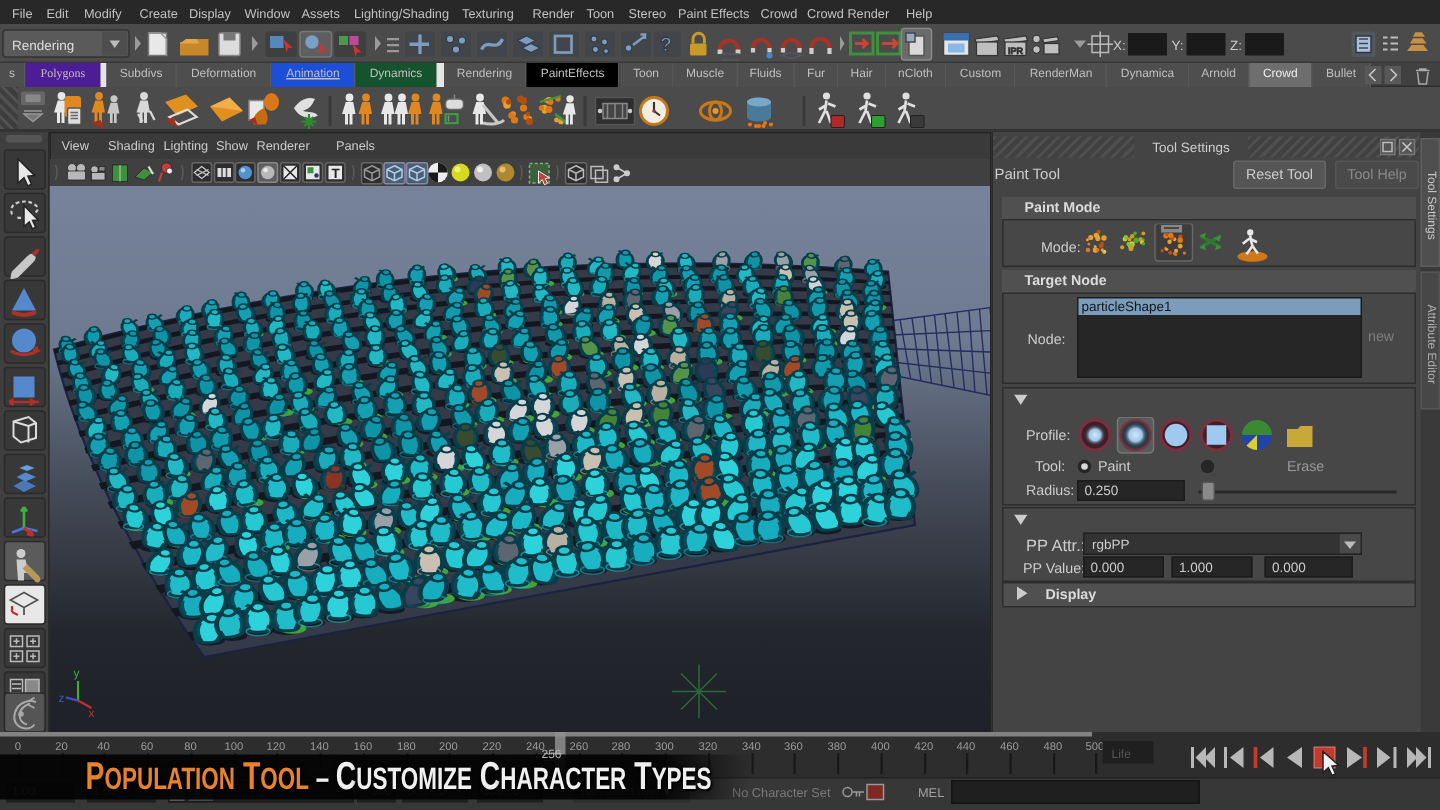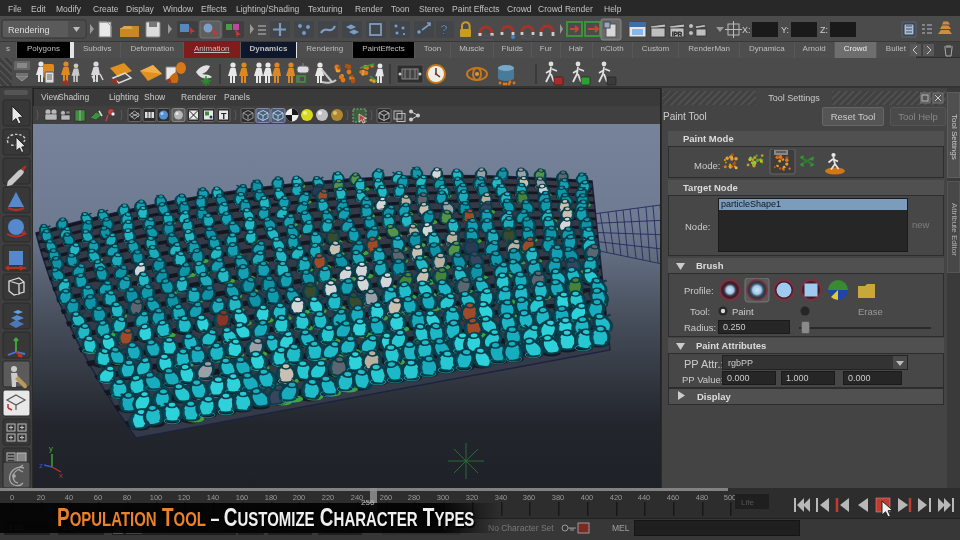--- a/index.html
+++ b/index.html
@@ -10,21 +10,21 @@
 <div id="root">
 
 <div class="abs" style="left:0;top:0;width:960px;height:16px;background:#282828;"></div>
 <div style="position:absolute;top:4px;left:0;width:960px;font-size:8.5px;color:#c2c2c2;">
 <span class="t" style="left:8px">File</span>
       <span class="t" style="left:31px">Edit</span>
 <span class="t" style="left:56px">Modify</span>
       <span class="t" style="left:93px">Create</span>
 <span class="t" style="left:126px">Display</span>
       <span class="t" style="left:163px">Window</span>
-<span class="t" style="left:201px">Effects</span>
+<span class="t" style="left:201px">Assets</span>
       <span class="t" style="left:236px">Lighting/Shading</span>
 <span class="t" style="left:308px">Texturing</span>
       <span class="t" style="left:355px">Render</span>
 <span class="t" style="left:391px">Toon</span>
       <span class="t" style="left:419px">Stereo</span>
 <span class="t" style="left:452px">Paint Effects</span>
       <span class="t" style="left:507px">Crowd</span>
 <span class="t" style="left:538px">Crowd Render</span>
       <span class="t" style="left:604px">Help</span>
 </div>
@@ -188,25 +188,25 @@
         <path d="M906,10 h6 M906,13 h6 M906,16 h6" stroke="#445" stroke-width="1"></path>
     <rect x="919" y="5" width="15" height="17" rx="2" fill="#4a4a4a"></rect>
         <path d="M922,9 h3 m2,0 h5 M922,13 h3 m2,0 h5 M922,17 h3 m2,0 h5" stroke="#bbb" stroke-width="1.2"></path>
     <path d="M938,18 l14,0 l-3,-4 l-8,0 z M940,13 l11,0 l-2.5,-3.5 l-6.5,0 z M942,8.5 l8,0 l-2,-3 l-4.5,0 z" fill="#c89040"></path>
   </g>
 </svg>
 
 <div class="abs" style="left:0;top:42px;width:960px;height:16px;background:#414141;border-bottom:1px solid #2e2e2e;"></div>
 <div class="abs" style="left:0;top:42px;height:16px;display:flex;font-size:8px;color:#bfbfbf;">
 <span style="padding:2px 6px;border-right:1px solid #585858;background:#4e4e4e;">s</span>
-<span style="padding:2px 10px;border-right:4px solid #e5e5e5;background:#000000;">Polygons</span>
+<span style="padding:2px 10px;border-right:4px solid #e5e5e5;background:#4c1d95;font-family:Liberation Serif, serif;">Polygons</span>
 <span style="padding:2px 9px;border-right:1px solid #585858;background:#4e4e4e;">Subdivs</span>
 <span style="padding:2px 9px;border-right:1px solid #585858;background:#4e4e4e;">Deformation</span>
-<span style="padding:2px 10px;border-right:1px solid #585858;background:#7f1d1d;text-decoration:underline;">Animation</span>
-<span style="padding:2px 9px;border-right:1px solid #e5e5e5;background:#0f172a;font-weight:bold;">Dynamics</span>
+<span style="padding:2px 10px;border-right:1px solid #585858;background:#1d4ed8;text-decoration:underline;">Animation</span>
+<span style="padding:2px 9px;border-right:5px solid #e5e5e5;background:#14532d;">Dynamics</span>
 <span style="padding:2px 9px;border-right:1px solid #585858;background:#4e4e4e;">Rendering</span>
 <span style="padding:2px 9px;border-right:1px solid #585858;background:#000000;">PaintEffects</span>
 <span style="padding:2px 9px;border-right:1px solid #585858;background:#4e4e4e;">Toon</span>
 <span style="padding:2px 8px;border-right:1px solid #585858;background:#4e4e4e;">Muscle</span>
 <span style="padding:2px 8px;border-right:1px solid #585858;background:#4e4e4e;">Fluids</span>
 <span style="padding:2px 8px;border-right:1px solid #585858;background:#4e4e4e;">Fur</span>
 <span style="padding:2px 8px;border-right:1px solid #585858;background:#4e4e4e;">Hair</span>
 <span style="padding:2px 8px;border-right:1px solid #585858;background:#4e4e4e;">nCloth</span>
 <span style="padding:2px 9px;border-right:1px solid #585858;background:#4e4e4e;">Custom</span>
 <span style="padding:2px 9px;border-right:1px solid #585858;background:#4e4e4e;">RenderMan</span>
@@ -457,24 +457,24 @@
             <circle cx="14" cy="388" r="1.2" fill="#a8a8a8"></circle>
           </g>
         </g>
   </g>
 </svg>
 
 <div class="abs" style="left:33px;top:88px;width:628px;height:400px;background:#383838;border:1px solid #232323;"></div>
 <div class="abs" style="left:34px;top:89px;width:626px;height:17px;background:#3a3a3a;"></div>
 <div style="position:absolute;top:92px;left:33px;font-size:8.5px;color:#cccccc;">
 <span class="t" style="left:8px">View</span>
-      <span class="t" style="left:25px">Shading</span>
+      <span class="t" style="left:39px">Shading</span>
 <span class="t" style="left:76px">Lighting</span>
       <span class="t" style="left:111px">Show</span>
-<span class="t" style="left:148px">Renderer</span>
+<span class="t" style="left:138px">Renderer</span>
       <span class="t" style="left:191px">Panels</span>
 </div>
 <svg class="abs" style="left:33px;top:106px;" width="627" height="18" viewBox="0 0 627 18">
   <rect x="0" y="0" width="627" height="18" fill="#404040"></rect>
   <path d="M4,4 q2,5 0,10" stroke="#5a5a5a" fill="none"></path>
 <g fill="#b8b8b8" stroke="#222" stroke-width="0.5">
         <g>
           <circle cx="15" cy="6" r="3"></circle>
           <circle cx="21" cy="6" r="3"></circle>
           <rect x="12" y="8" width="12" height="6" rx="1"></rect>
@@ -2156,21 +2156,20 @@
 </svg>
 
 <div class="abs" style="left:668px;top:180px;width:276px;height:76px;border:1px solid #2d2d2d;background:#474747;"></div>
 <div class="abs" style="left:668px;top:180px;width:276px;height:16px;background:#505050;border-bottom:1px solid #2d2d2d;color:#dcdcdc;font-size:9.5px;font-weight:bold;padding:2px 0 0 15px;">Target Node</div>
 <div class="t" style="left:685px;top:221px;font-size:9.5px;color:#ccc;">Node:</div>
 <div class="abs" style="left:718px;top:198px;width:190px;height:54px;background:#262626;border:1px solid #1b1b1b;"></div>
 <div class="abs" style="left:719px;top:199px;width:188px;height:11px;background:#7b9cba;color:#101820;font-size:9px;padding-left:2px;">particleShape1</div>
 <div class="t" style="left:912px;top:219px;font-size:9.5px;color:#7e7e7e;">new</div>
 
 <div class="abs" style="left:668px;top:258px;width:276px;height:79px;border:1px solid #2d2d2d;background:#474747;"></div>
-<div class="abs" style="left:668px;top:258px;width:276px;height:16px;background:#505050;border-bottom:1px solid #2d2d2d;color:#dcdcdc;font-size:9.5px;font-weight:bold;padding:2px 0 0 28px;">Brush</div>
 <svg class="abs" style="left:676px;top:263px;" width="10" height="8">
       <path d="M0,0 h9 l-4.5,7 z" fill="#ccc"></path>
     </svg>
 <div class="t" style="left:684px;top:285px;font-size:9.5px;color:#ccc;">Profile:</div>
 <svg class="abs" style="left:718px;top:278px;" width="160" height="26" viewBox="0 0 160 26">
   <defs>
     <radialGradient id="soft1">
           <stop offset="0" stop-color="#cfe8ff"></stop>
           <stop offset="0.55" stop-color="#9ec7e8"></stop>
           <stop offset="1" stop-color="#30404e" stop-opacity="0"></stop>
@@ -2201,21 +2200,20 @@
 <svg class="abs" style="left:800px;top:306px;" width="12" height="12">
       <circle cx="5" cy="5" r="4.5" fill="#262626"></circle>
     </svg>
 <div class="t" style="left:814px;top:306px;font-size:9.5px;color:#999;margin-left:44px;">Erase</div>
 <div class="t" style="left:684px;top:322px;font-size:9.5px;color:#ccc;">Radius:</div>
 <div class="abs" style="left:718px;top:320px;width:72px;height:14px;background:#262626;border:1px solid #1b1b1b;color:#ccc;font-size:9px;padding:1px 0 0 4px;">0.250</div>
 <div class="abs" style="left:799px;top:327px;width:132px;height:2px;background:#292929;"></div>
 <div class="abs" style="left:801px;top:321px;width:9px;height:13px;background:#8a8a8a;border:1px solid #555;border-radius:2px;"></div>
 
 <div class="abs" style="left:668px;top:338px;width:276px;height:50px;border:1px solid #2d2d2d;background:#474747;"></div>
-<div class="abs" style="left:668px;top:338px;width:276px;height:16px;background:#505050;border-bottom:1px solid #2d2d2d;color:#dcdcdc;font-size:9.5px;font-weight:bold;padding:2px 0 0 28px;">Paint Attributes</div>
 <svg class="abs" style="left:676px;top:343px;" width="10" height="8">
       <path d="M0,0 h9 l-4.5,7 z" fill="#ccc"></path>
     </svg>
 <div class="t" style="left:684px;top:358px;font-size:11px;color:#ccc;">PP Attr.:</div>
 <div class="abs" style="left:722px;top:355px;width:186px;height:15px;background:#333;border:1px solid #222;color:#ccc;font-size:9px;padding:2px 0 0 5px;">rgbPP</div>
 <svg class="abs" style="left:893px;top:356px;" width="15" height="13">
       <rect width="14" height="13" fill="#4a4a4a"></rect>
       <path d="M3,5 h8 l-4,5 z" fill="#bbb"></path>
     </svg>
 <div class="t" style="left:682px;top:374px;font-size:9.5px;color:#ccc;">PP Value:</div>

